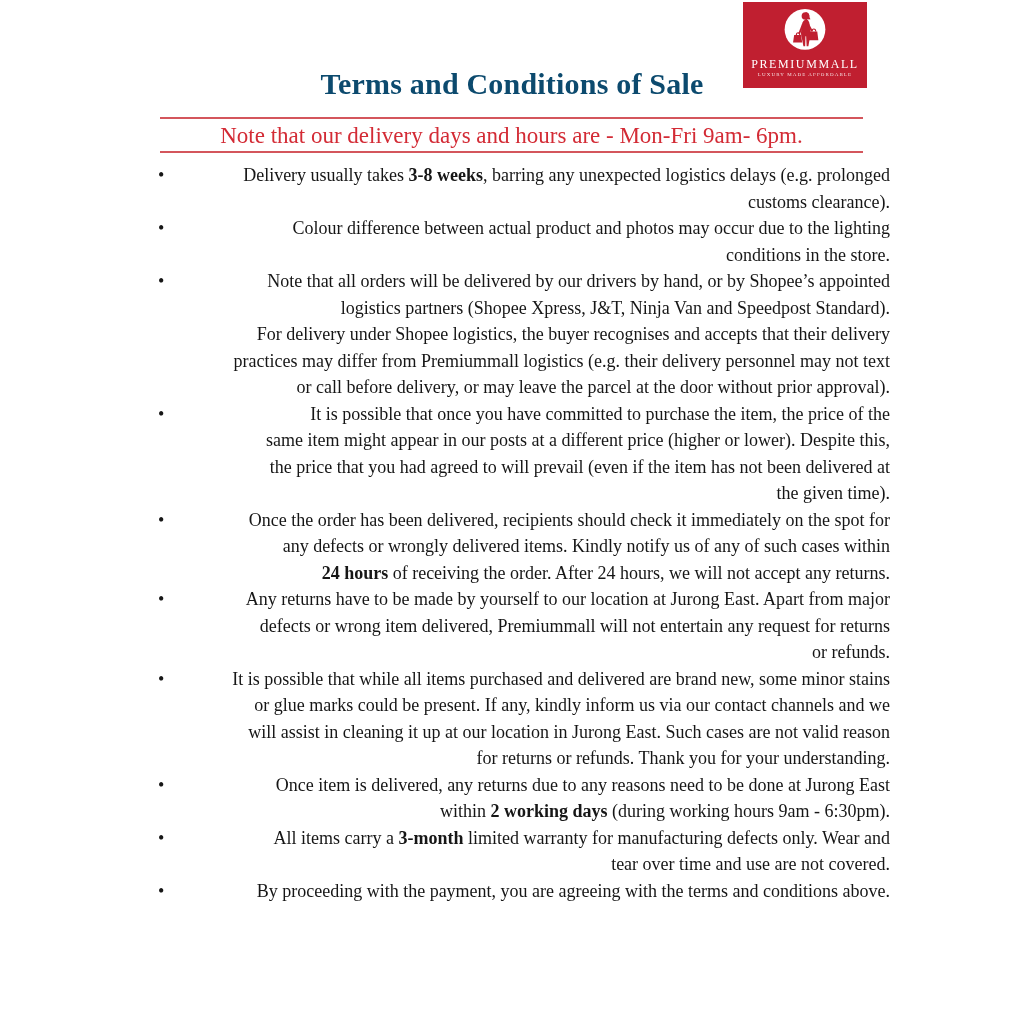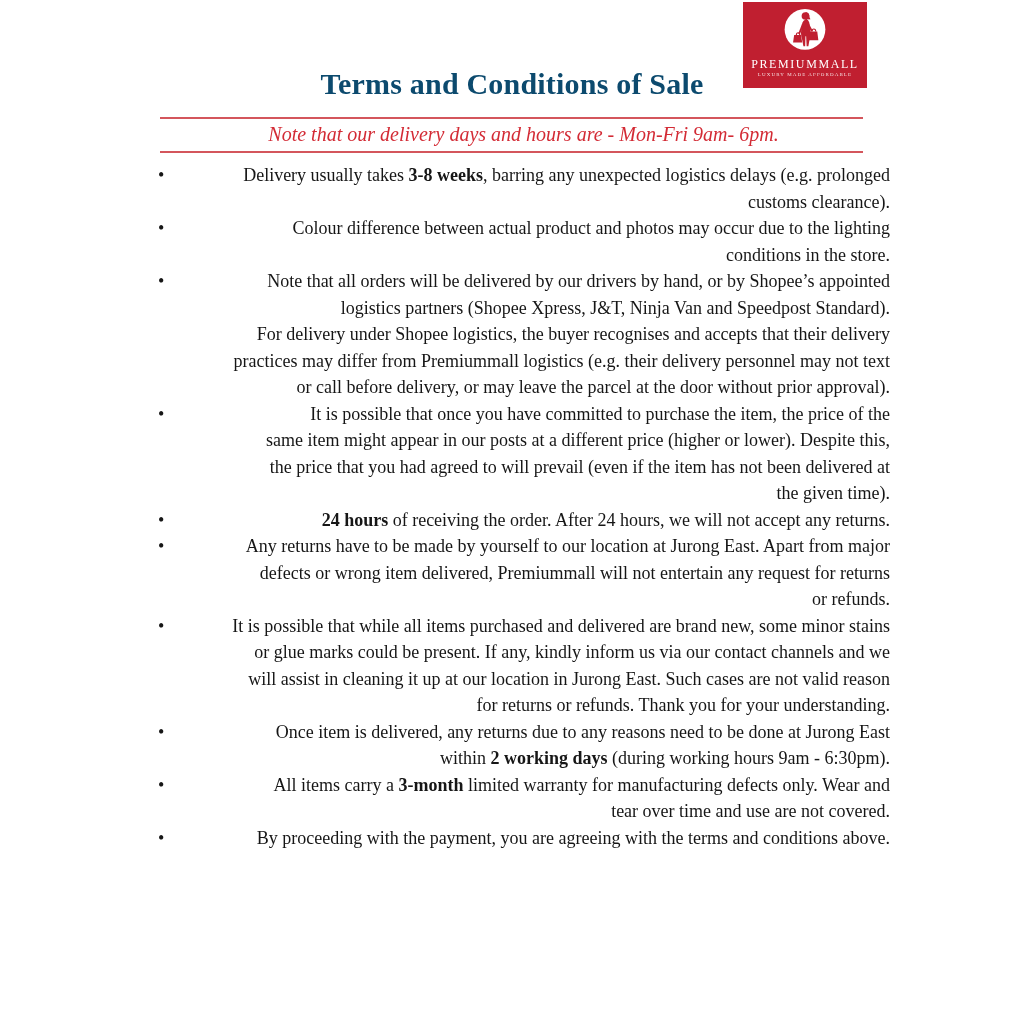--- a/index.html
+++ b/index.html
@@ -29,25 +29,24 @@
     left: 160px;
     width: 703px;
     height: 2px;
     background: var(--rule-red, #d4565c);
   }
   .rule-top { top: 117px; }
   .rule-bottom { top: 151px; }
 
   .delivery-note {
     position: absolute;
-    left: 172px; top: 123px;
+    left: 160px; top: 123px;
     width: 703px;
     text-align: center;
-    font-style: italic;
-    font-size: 20px;
+    font-size: 23px;
     color: var(--note-red, #d32b35);
   }
 
   .terms-wrap {
     position: absolute;
     left: 150px; top: 162px;
     width: 740px;
     text-align: right;
   }
   ul.terms-list {
@@ -144,21 +143,23 @@
 conditions in the store.</span></li>
       <li><span>Note that all orders will be delivered by our drivers by hand, or by Shopee’s appointed
 logistics partners (Shopee Xpress, J&amp;T, Ninja Van and Speedpost Standard).
 For delivery under Shopee logistics, the buyer recognises and accepts that their delivery
 practices may differ from Premiummall logistics (e.g. their delivery personnel may not text
 or call before delivery, or may leave the parcel at the door without prior approval).</span></li>
       <li><span>It is possible that once you have committed to purchase the item, the price of the
 same item might appear in our posts at a different price (higher or lower). Despite this,
 the price that you had agreed to will prevail (even if the item has not been delivered at
 the given time).</span></li>
-      <li><b>24 hours</b><span> of receiving the order. After 24 hours, we will not accept any returns.</span></li>
+      <li><span>Once the order has been delivered, recipients should check it immediately on the spot for
+any defects or wrongly delivered items. Kindly notify us of any of such cases within
+</span><b>24 hours</b><span> of receiving the order. After 24 hours, we will not accept any returns.</span></li>
       <li><span>Any returns have to be made by yourself to our location at Jurong East. Apart from major
 defects or wrong item delivered, Premiummall will not entertain any request for returns
 or refunds.</span></li>
       <li><span>It is possible that while all items purchased and delivered are brand new, some minor stains
 or glue marks could be present. If any, kindly inform us via our contact channels and we
 will assist in cleaning it up at our location in Jurong East. Such cases are not valid reason
 for returns or refunds. Thank you for your understanding.</span></li>
       <li><span>Once item is delivered, any returns due to any reasons need to be done at Jurong East
 within </span><b>2 working days</b><span> (during working hours 9am - 6:30pm).</span></li>
       <li><span>All items carry a </span><b>3-month</b><span> limited warranty for manufacturing defects only. Wear and

